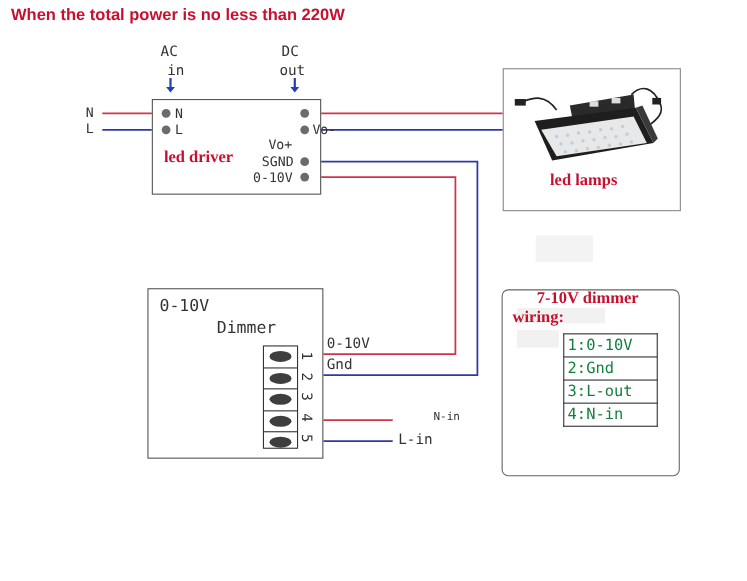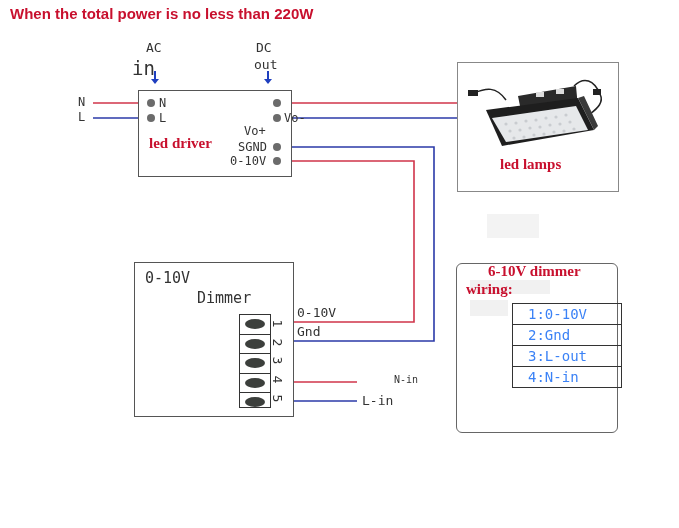--- a/index.html
+++ b/index.html
@@ -5,21 +5,21 @@
     html, body { margin: 0; padding: 0; background: #ffffff; }
     body { width: 679px; height: 528px; position: relative; overflow: hidden; font-family: "DejaVu Sans Mono", monospace; }
     .abs { position: absolute; }
     .title { left: 10px; top: 5px; font-family: "Liberation Sans", sans-serif; font-weight: bold; font-size: 15px; color: #c8102e; white-space: nowrap; }
     .mono { font-family: "DejaVu Sans Mono", monospace; color: #333; }
     .box { position: absolute; border: 1.5px solid #555; background: #fff; box-sizing: border-box; }
     .red-bold { font-family: Liberation Serif, serif; font-weight: bold; color: #c8102e; }
     svg.wires { position: absolute; left: 0; top: 0; }
     .term-label { font-size: 12px; color: #333; white-space: nowrap; }
     .wiring-table { position: absolute; left: 512px; top: 303px; border-collapse: collapse; }
-    .wiring-table td { border: 1.5px solid #333; font-family: "DejaVu Sans Mono", monospace; font-size: 14px; color: #3b82f6; padding: 0 15px; height: 20px; width: 78px; white-space: nowrap; }
+    .wiring-table td { border: 1.5px solid #333; font-family: "DejaVu Sans Mono", monospace; font-size: 14px; color: #15803d; padding: 0 3px; height: 20px; width: 78px; white-space: nowrap; }
     .lamp-img { position: absolute; left: 466px; top: 68px; width: 148px; height: 82px; }
   </style>
 </head>
 <body>
 
 <div class="abs title">When the total power is no less than 220W</div>
 
 <svg class="wires" width="679" height="528">
 
   <line x1="93" y1="103" x2="150" y2="103" stroke="#d0344a" stroke-width="1.6"></line>
@@ -33,21 +33,21 @@
   <polyline points="277,161 414,161 414,322 292,322" fill="none" stroke="#d0344a" stroke-width="1.6"></polyline>
 
   <line x1="292" y1="382" x2="357" y2="382" stroke="#d0344a" stroke-width="1.6"></line>
   <line x1="292" y1="401" x2="357" y2="401" stroke="#2b3aa8" stroke-width="1.6"></line>
 </svg>
 
 <div class="abs mono" style="left:78px; top:95px; font-size:12px;">N</div>
 <div class="abs mono" style="left:78px; top:110px; font-size:12px;">L</div>
 
 <div class="abs mono" style="left:146px; top:40px; font-size:13px;">AC</div>
-<div class="abs mono" style="left:132px; top:57px; font-size:19px;">in</div>
+<div class="abs mono" style="left:152px; top:57px; font-size:13px;">in</div>
 <svg class="abs" style="left:150px; top:71px;" width="10" height="14">
   <line x1="5" y1="0" x2="5" y2="9" stroke="#1f3fbf" stroke-width="2"></line>
   <polygon points="1,8 9,8 5,13" fill="#1f3fbf"></polygon>
 </svg>
 
 <div class="abs mono" style="left:256px; top:40px; font-size:13px;">DC</div>
 <div class="abs mono" style="left:254px; top:57px; font-size:13px;">out</div>
 <svg class="abs" style="left:263px; top:71px;" width="10" height="14">
   <line x1="5" y1="0" x2="5" y2="9" stroke="#1f3fbf" stroke-width="2"></line>
   <polygon points="1,8 9,8 5,13" fill="#1f3fbf"></polygon>
@@ -143,21 +143,21 @@
 <div class="abs mono" style="left:274px; top:391px; font-size:13px; transform:rotate(90deg);">5</div>
 
 <div class="abs mono" style="left:297px; top:305px; font-size:13px;">0-10V</div>
 <div class="abs mono" style="left:297px; top:324px; font-size:13px;">Gnd</div>
 <div class="abs mono" style="left:362px; top:374px; font-size:10px;margin-left:32px;">N-in</div>
 <div class="abs mono" style="left:362px; top:393px; font-size:13px;">L-in</div>
 
 <div class="box" style="left:456px; top:263px; width:162px; height:170px; border-color:#666; border-radius:6px;"></div>
 <div class="abs" style="left:470px; top:280px; width:80px; height:14px; background:#f1f1f1;"></div>
 <div class="abs" style="left:470px; top:300px; width:38px; height:16px; background:#f1f1f1;"></div>
-<div class="abs red-bold" style="left:488px; top:263px; font-size:15px;">6-10V dimmer</div>
+<div class="abs red-bold" style="left:488px; top:263px; font-size:15px;">7-10V dimmer</div>
 <div class="abs red-bold" style="left:466px; top:281px; font-size:15px;">wiring:</div>
 <table class="wiring-table">
   <tbody>
       <tr>
         <td>1:0-10V</td>
       </tr>
   <tr>
         <td>2:Gnd</td>
       </tr>
   <tr>

